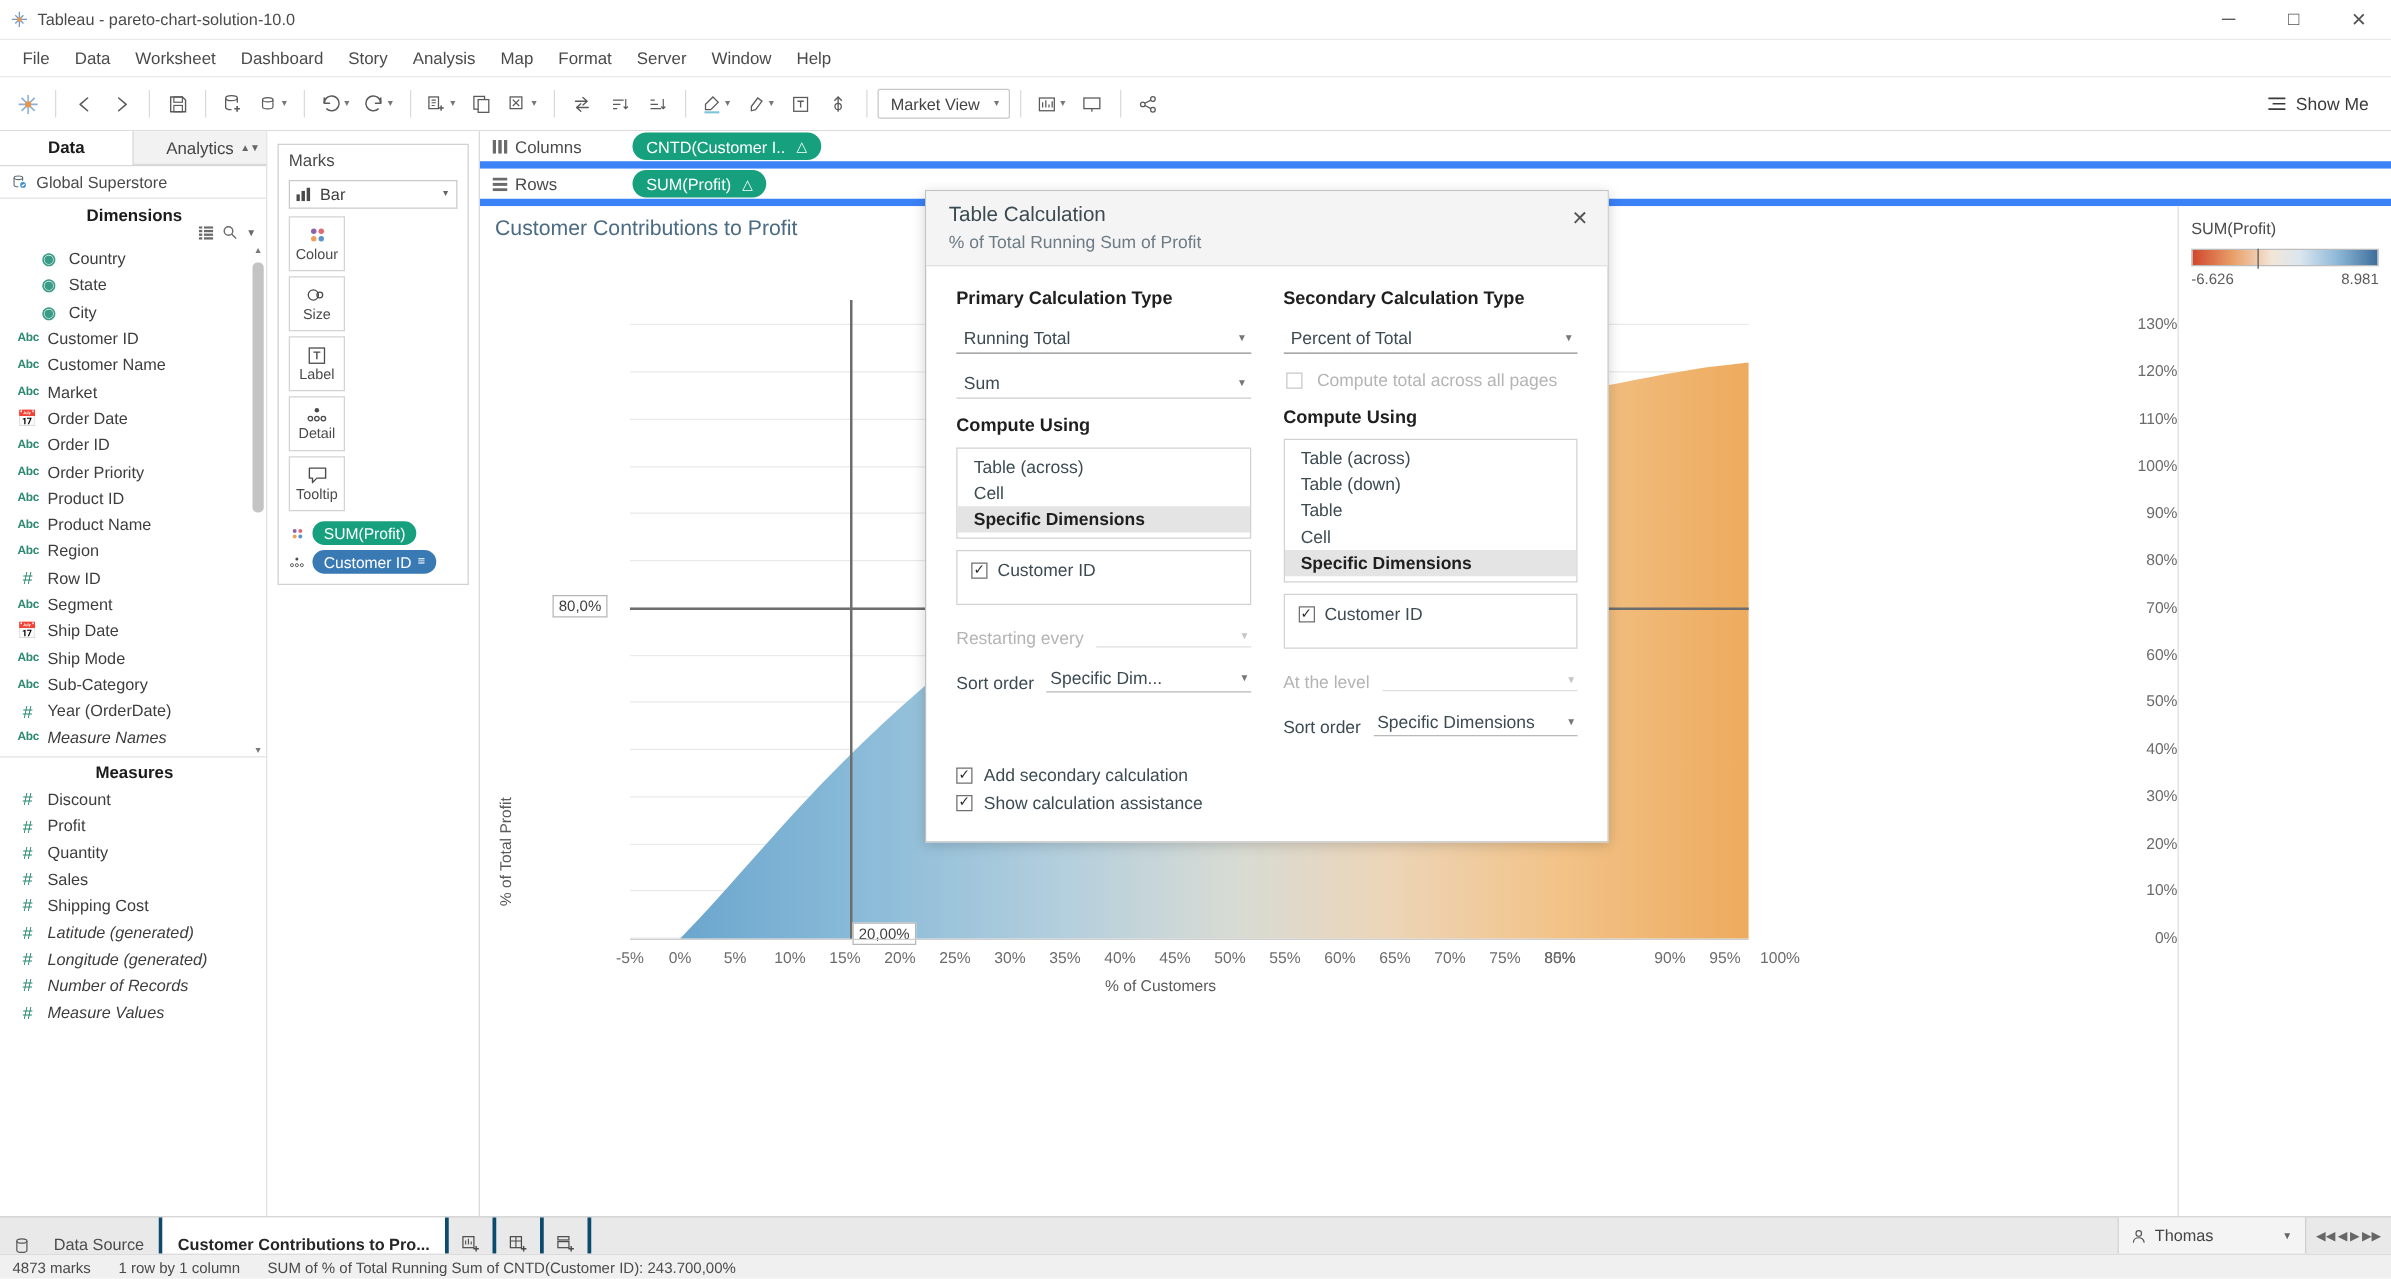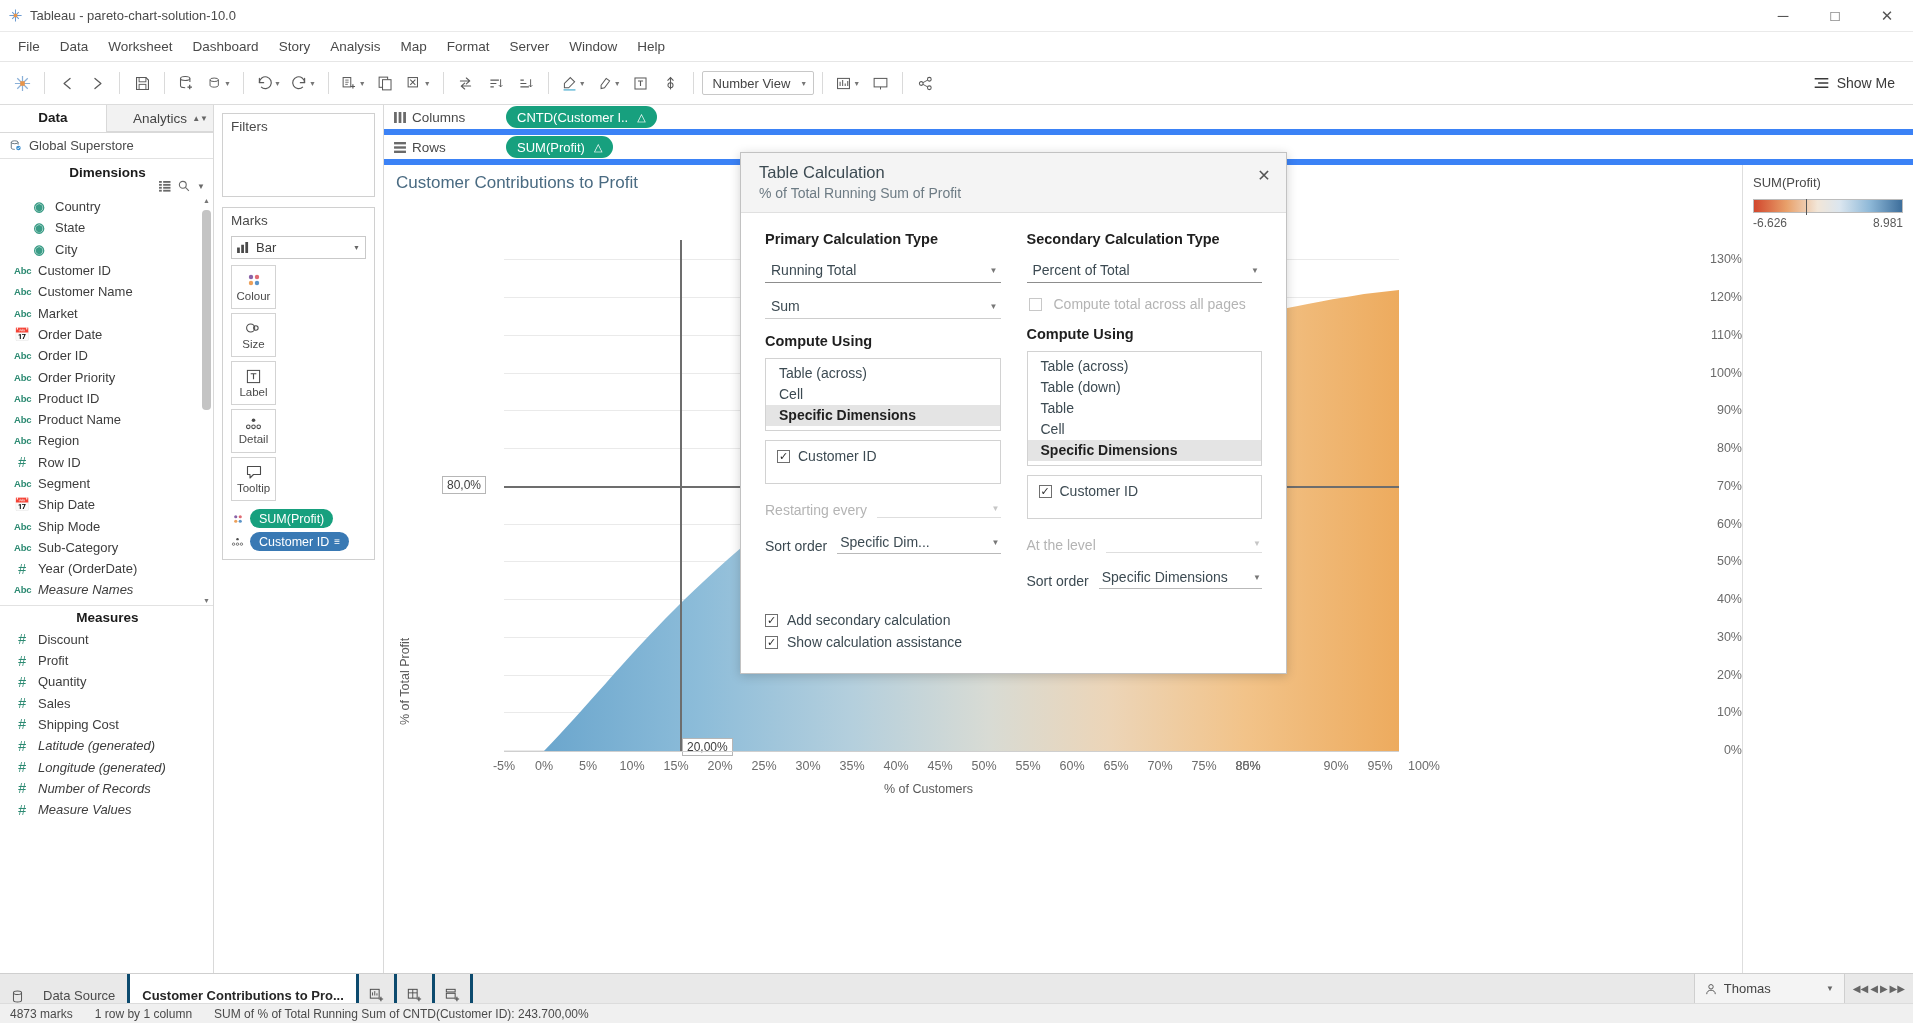--- a/index.html
+++ b/index.html
@@ -345,21 +345,21 @@
     </div>
     <div class="tbtn">
       <svg width="17" height="17" viewBox="0 0 20 20">
           <path d="M10 3v14" stroke="#5a5a5a" stroke-width="1.3"></path>
           <path d="M6.5 6.5L10 3l3.5 3.5" stroke="#5a5a5a" stroke-width="1.3" fill="none"></path>
           <circle cx="10" cy="12" r="3" stroke="#5a5a5a" stroke-width="1.2" fill="none"></circle>
         </svg>
     </div>
     <div class="tsep"></div>
     <div class="fitbox">
-      <span>Number View</span>
+      <span>Market View</span>
       <span class="caret">▼</span>
     </div>
     <div class="tsep"></div>
     <div class="tbtn tbtn-wide">
       <svg width="17" height="17" viewBox="0 0 20 20">
           <rect x="3" y="4" width="14" height="12" stroke="#5a5a5a" stroke-width="1.2" fill="none"></rect>
           <path d="M6 13V8M9 13V6M12 13v-3M15 13V7" stroke="#5a5a5a" stroke-width="1.2"></path>
         </svg>
       <span class="caret">▼</span>
     </div>
@@ -554,24 +554,20 @@
 
         <div class="scroll-rail">
           <div class="scroll-arrow" style="top:0">▲</div>
           <div class="scroll-thumb" style="top:14px; height:200px;"></div>
           <div class="scroll-arrow" style="top:400px">▼</div>
         </div>
       </div>
     </div>
 
     <div class="midcol">
-      <div class="card">
-        <div class="card-title">Filters</div>
-        <div class="card-body"></div>
-      </div>
 
       <div class="card marks-card">
         <div class="card-title">Marks</div>
         <div class="markstype">
           <svg width="13" height="11" viewBox="0 0 14 12">
             <g fill="#4a4a4a">
                 <rect x="0" y="6" width="3" height="6"></rect>
                 <rect x="4.5" y="3" width="3" height="9"></rect>
                 <rect x="9" y="0" width="3" height="12"></rect>
               </g>

